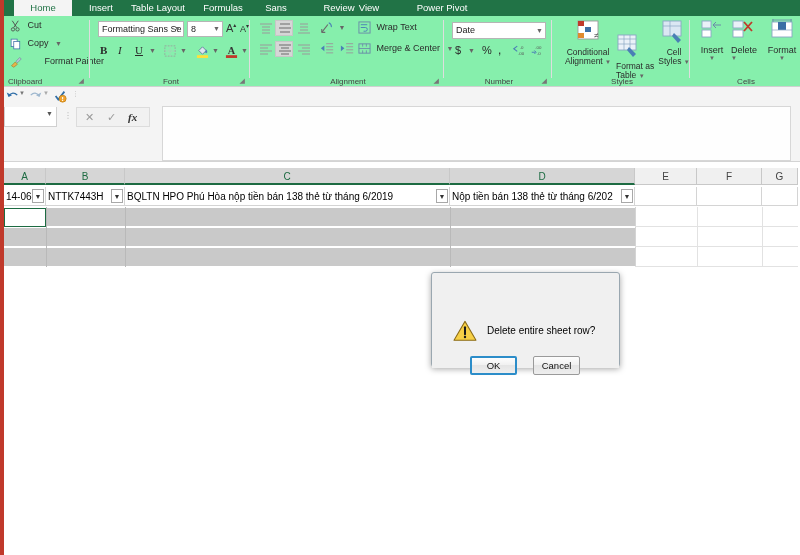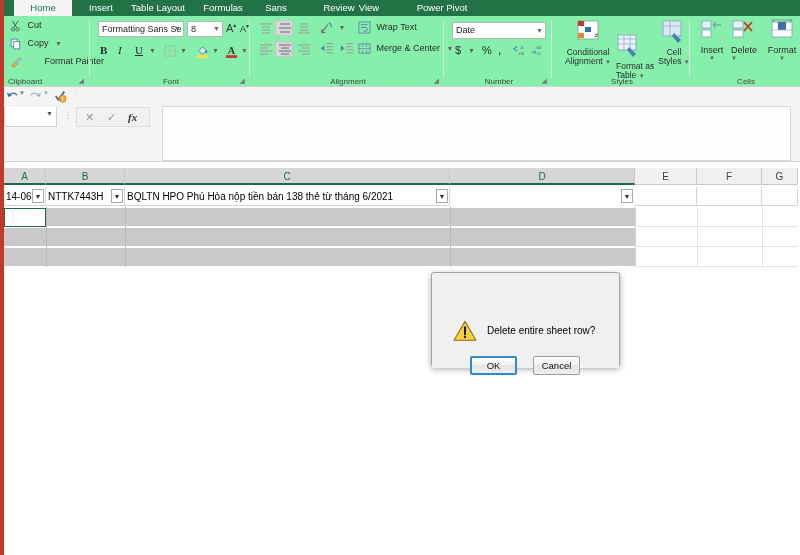--- a/index.html
+++ b/index.html
@@ -517,23 +517,24 @@
       <div class="colhdr" style="left:697px;width:65px;"><span>F</span></div>
       <div class="colhdr" style="left:762px;width:36px;"><span>G</span></div>
     </div>
 
     <div class="cell" style="left:4px;top:25px;width:42px;"><span>14-06-</span></div>
     <div class="filtbtn" style="left:32px;top:27px;">▼</div>
 
     <div class="cell" style="left:46px;top:25px;width:79px;"><span>NTTK7443H</span></div>
     <div class="filtbtn" style="left:111px;top:27px;">▼</div>
 
-    <div class="cell" style="left:125px;top:25px;width:325px;"><span>BQLTN HPO Phú Hòa nộp tiền bán 138 thẻ từ tháng 6/2021</span></div>
+    <div class="cell" style="left:125px;top:25px;width:325px;"><span>BQLTN HPO Phú Hòa nộp tiền bán 138 thẻ từ tháng 6/2019</span></div>
     <div class="filtbtn" style="left:436px;top:27px;">▼</div>
 
+    <div class="cell" style="left:450px;top:25px;width:185px;"><span>Nộp tiền bán 138 thẻ từ tháng 6/202</span></div>
     <div class="filtbtn" style="left:621px;top:27px;">▼</div>
 
     <div class="cell" style="left:635px;top:25px;width:62px;"></div>
     <div class="cell" style="left:697px;top:25px;width:65px;"></div>
     <div class="cell" style="left:762px;top:25px;width:36px;"></div>
 
     <div class="rowband" style="top:45px;"></div>
     <div class="rowband" style="top:65px;"></div>
     <div class="rowband" style="top:85px;"></div>
 

